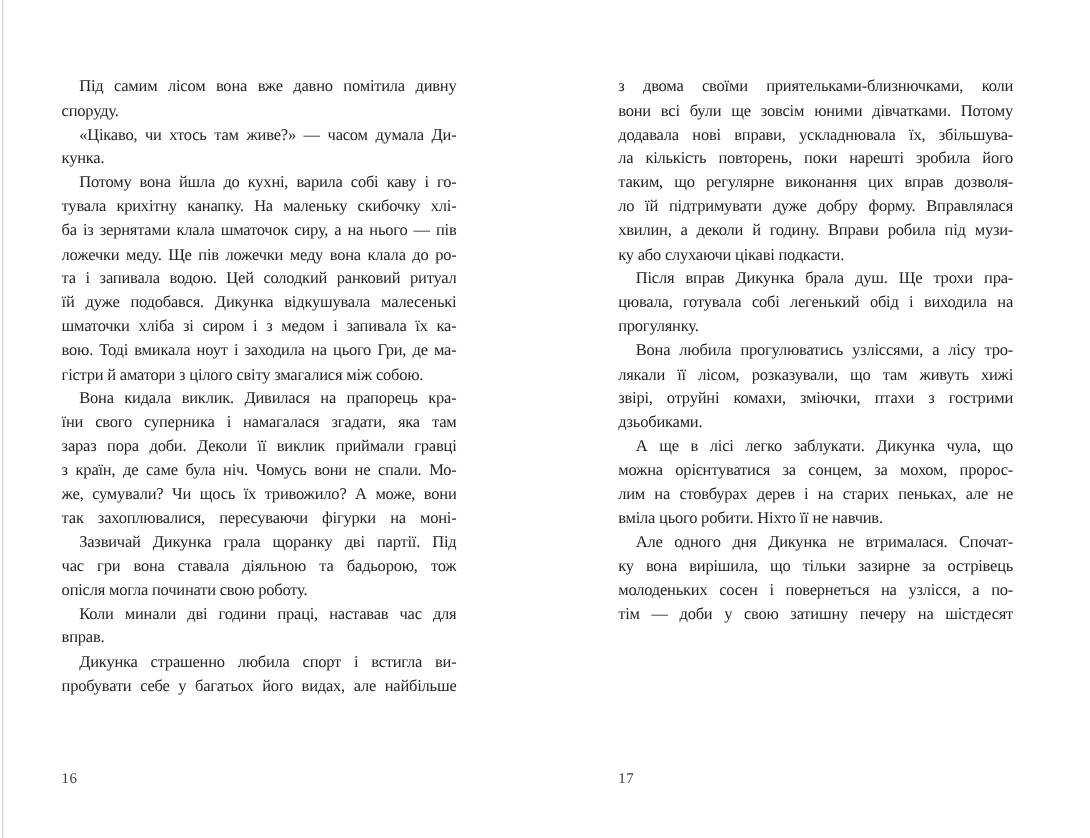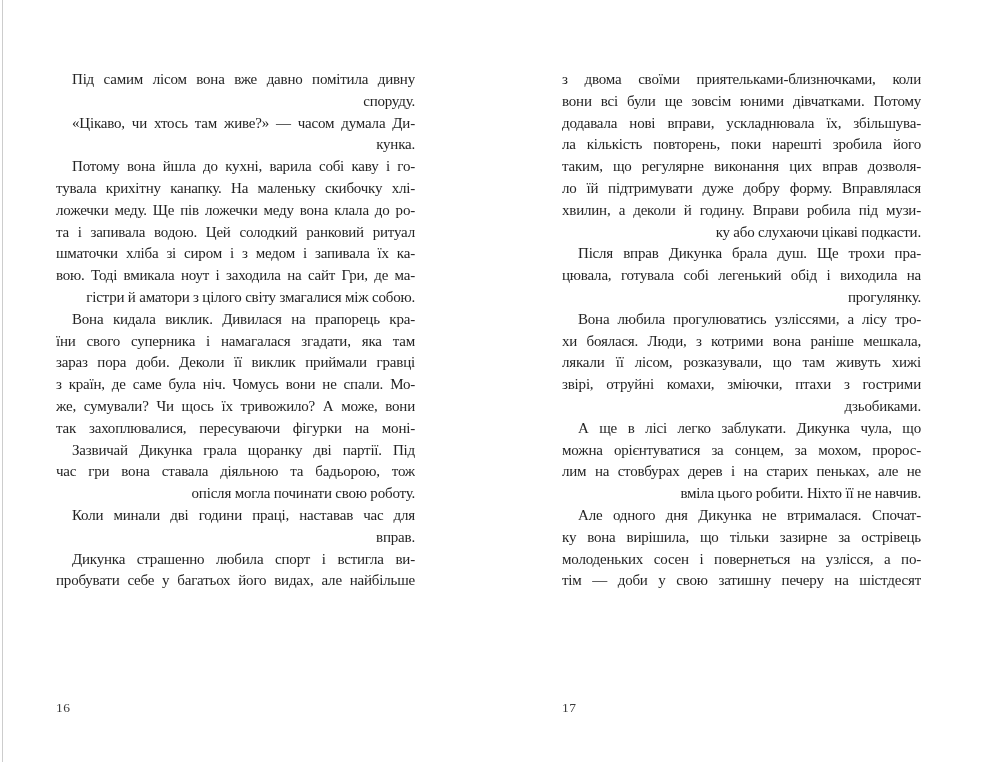--- a/index.html
+++ b/index.html
@@ -40,21 +40,21 @@
     left: 0;
     width: 100%;
     color: #242424;
     font-size: 15px;
     line-height: 21.8px;
     letter-spacing: -0.2px;
   }
   .line {
     height: 21.8px;
     overflow: hidden;
-    text-align: right;
+    text-align: left;
   }
   .line.j {
     text-align: justify;
     text-align-last: justify;
   }
   .line.ind {
     padding-left: 16px;
   }
   .page-number {
     position: absolute;
@@ -74,24 +74,26 @@
   <div class="edge-line"></div>
 
   <div class="page page-left">
     <div class="text-block">
         <div class="line j ind">Під самим лісом вона вже давно помітила дивну</div>
         <div class="line">споруду.</div>
         <div class="line j ind">«Цікаво, чи хтось там живе?» — часом думала Ди-</div>
         <div class="line">кунка.</div>
         <div class="line j ind">Потому вона йшла до кухні, варила собі каву і го-</div>
         <div class="line j">тувала крихітну канапку. На маленьку скибочку хлі-</div>
+        <div class="line j">ба із зернятами клала шматочок сиру, а на нього — пів</div>
         <div class="line j">ложечки меду. Ще пів ложечки меду вона клала до ро-</div>
         <div class="line j">та і запивала водою. Цей солодкий ранковий ритуал</div>
+        <div class="line j">їй дуже подобався. Дикунка відкушувала малесенькі</div>
         <div class="line j">шматочки хліба зі сиром і з медом і запивала їх ка-</div>
-        <div class="line j">вою. Тоді вмикала ноут і заходила на сайт Гри, де ма-</div>
+        <div class="line j">вою. Тоді вмикала ноут і заходила на цього Гри, де ма-</div>
         <div class="line">гістри й аматори з цілого світу змагалися між собою.</div>
         <div class="line j ind">Вона кидала виклик. Дивилася на прапорець кра-</div>
         <div class="line j">їни свого суперника і намагалася згадати, яка там</div>
         <div class="line j">зараз пора доби. Деколи її виклик приймали гравці</div>
         <div class="line j">з країн, де саме була ніч. Чомусь вони не спали. Мо-</div>
         <div class="line j">же, сумували? Чи щось їх тривожило? А може, вони</div>
         <div class="line j">так захоплювалися, пересуваючи фігурки на моні-</div>
         <div class="line j ind">Зазвичай Дикунка грала щоранку дві партії. Під</div>
         <div class="line j">час гри вона ставала діяльною та бадьорою, тож</div>
         <div class="line">опісля могла починати свою роботу.</div>
@@ -110,21 +112,20 @@
         <div class="line j">додавала нові вправи, ускладнювала їх, збільшува-</div>
         <div class="line j">ла кількість повторень, поки нарешті зробила його</div>
         <div class="line j">таким, що регулярне виконання цих вправ дозволя-</div>
         <div class="line j">ло їй підтримувати дуже добру форму. Вправлялася</div>
         <div class="line j">хвилин, а деколи й годину. Вправи робила під музи-</div>
         <div class="line">ку або слухаючи цікаві подкасти.</div>
         <div class="line j ind">Після вправ Дикунка брала душ. Ще трохи пра-</div>
         <div class="line j">цювала, готувала собі легенький обід і виходила на</div>
         <div class="line">прогулянку.</div>
         <div class="line j ind">Вона любила прогулюватись узліссями, а лісу тро-</div>
-        <div class="line j">хи боялася. Люди, з котрими вона раніше мешкала,</div>
         <div class="line j">лякали її лісом, розказували, що там живуть хижі</div>
         <div class="line j">звірі, отруйні комахи, зміючки, птахи з гострими</div>
         <div class="line">дзьобиками.</div>
         <div class="line j ind">А ще в лісі легко заблукати. Дикунка чула, що</div>
         <div class="line j">можна орієнтуватися за сонцем, за мохом, пророс-</div>
         <div class="line j">лим на стовбурах дерев і на старих пеньках, але не</div>
         <div class="line">вміла цього робити. Ніхто її не навчив.</div>
         <div class="line j ind">Але одного дня Дикунка не втрималася. Спочат-</div>
         <div class="line j">ку вона вирішила, що тільки зазирне за острівець</div>
         <div class="line j">молоденьких сосен і повернеться на узлісся, а по-</div>

